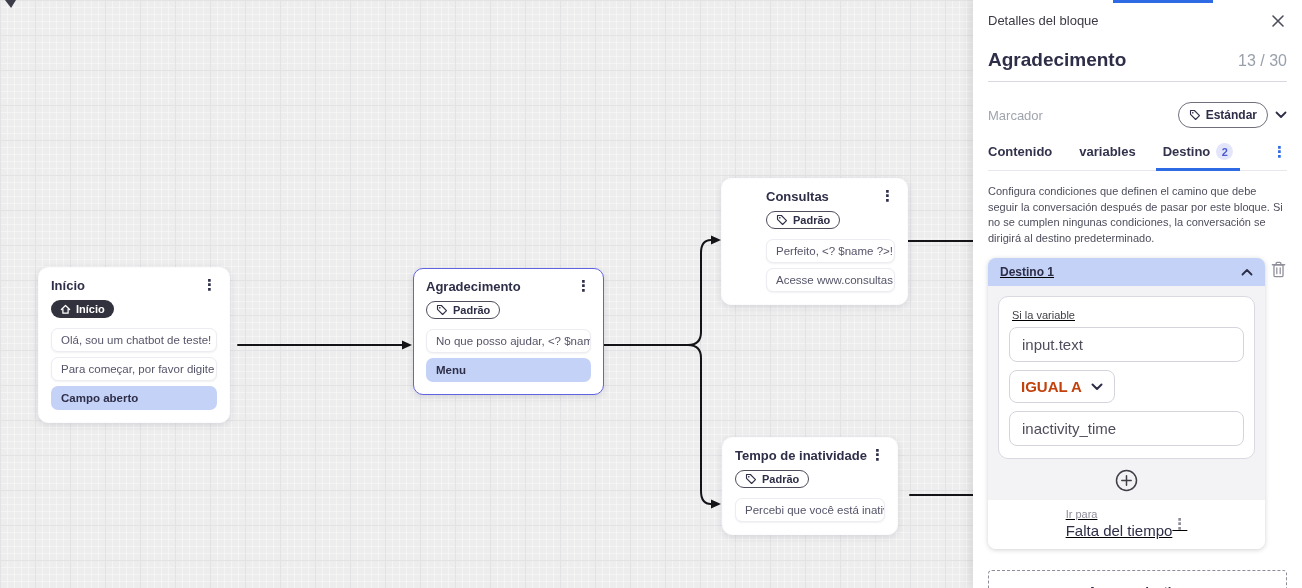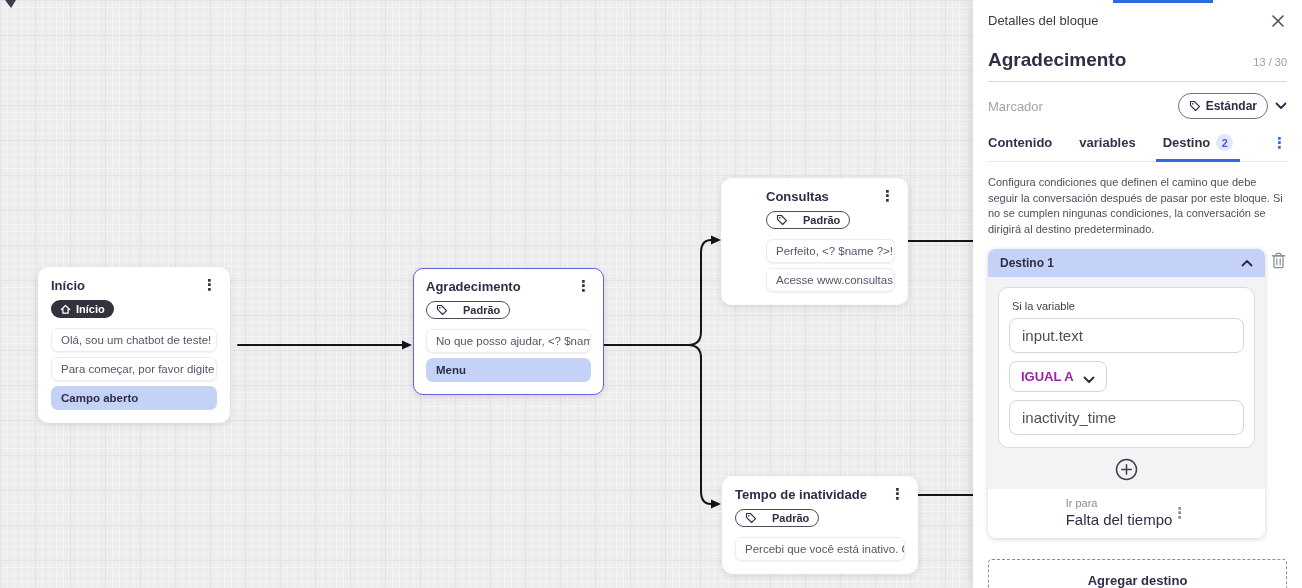--- a/index.html
+++ b/index.html
@@ -26,21 +26,21 @@
     padding:10px 12px 12px; }
   .node.selected { border-color:#6062e0; }
   .node-head { display:flex; justify-content:space-between; align-items:flex-start; }
   .node-title { font-size:13px; font-weight:700; color:#2e2e48; }
   .kebab { font-size:15px; font-weight:900; color:#2e2e48; line-height:.9; cursor:pointer; }
   .kebab.blue { color:#2d6ae3; }
   .kebab.gray { color:#8d8d9a; }
   .badge-dark { margin-top:7px; display:inline-flex; align-items:center; gap:5px;
     background:#32323e; color:#fff; border-radius:999px; padding:3px 9px;
     font-size:11px; font-weight:600; }
-  .badge-outline { margin-top:7px; display:inline-flex; align-items:center; gap:15px;
+  .badge-outline { margin-top:7px; display:inline-flex; align-items:center; gap:5px;
     border:1.2px solid #4e4e5d; background:#fff; color:#2e2e48; border-radius:999px;
     padding:2px 9px; font-size:11px; font-weight:600; }
   .rows { margin-top:9px; display:flex; flex-direction:column; gap:5px; }
   .msg { background:#fff; border:1px solid #ececf2; border-radius:7px;
     box-shadow:0 1px 2px rgba(0,0,0,.06); padding:5px 9px; font-size:11.5px;
     color:#55556a; white-space:nowrap; overflow:hidden; }
   .msg.hl { background:#c4d2f7; border-color:transparent; box-shadow:none;
     color:#2e2e48; font-weight:600; }
 
   
@@ -48,54 +48,54 @@
     background:#fff; box-shadow:-3px 0 10px rgba(0,0,0,.10); }
   .panel-topbar { position:absolute; top:0; left:140px; width:100px; height:3px;
     background:#2d6ae3; }
   .panel-head { display:flex; justify-content:space-between; align-items:center;
     padding:13px 17px 0 15px; font-size:13px; font-weight:500; color:#3a3a45; }
   .icon-btn { cursor:pointer; color:#4e4e5d; display:inline-flex; }
   .block-name-row { margin:21px 15px 0; padding-bottom:10px;
     border-bottom:1px solid #d8d8e0; display:flex; justify-content:space-between;
     align-items:baseline; }
   .block-name { font-size:19px; font-weight:600; color:#2e2e48; cursor:text; }
-  .counter { font-size:11px; color:#9aa0ab;margin-left:32px; }
-  .marker-row { margin:11px 15px 0; display:flex; align-items:center;
+  .counter { font-size:16px; color:#9aa0ab;margin-left:32px; }
+  .marker-row { margin:20px 15px 0; display:flex; align-items:center;
     font-size:13px; color:#a0a4ad; }
   .pill { margin-left:auto; display:inline-flex; align-items:center; gap:5px;
     border:1px solid #70707c; border-radius:999px; padding:5px 10px;
     font-size:12px; font-weight:600; color:#2e2e48; background:#fff; cursor:pointer; }
   .pill-chevron { margin-left:7px; color:#2e2e48; display:inline-flex; cursor:pointer; }
   .tabs { margin:15px 15px 0; display:flex; align-items:center; gap:27px;
     border-bottom:1px solid #e7e7ee; padding-bottom:10px; }
   .tab { position:relative; font-size:13px; font-weight:600; color:#32324d;
     cursor:pointer; display:inline-flex; align-items:center; }
   .tab.active::after { content:""; position:absolute; left:-7px; right:-7px;
     bottom:-11px; height:3px; background:#2d6ae3; }
   .tab-badge { margin-left:6px; width:17px; height:17px; border-radius:50%;
     background:#e3e6fb; color:#4c5ad2; font-size:11px; font-weight:600;
     display:inline-flex; align-items:center; justify-content:center; }
   .tabs .kebab { margin-left:auto; }
   .desc { margin:13px 15px 0; font-size:11px; line-height:1.42; color:#4e4e5d; }
-  .dest-row { display:flex; align-items:flex-start; margin:12px 15px 0; gap:5px; }
+  .dest-row { display:flex; align-items:flex-start; margin:12px 15px 0; gap:5px;text-decoration:underline; }
   .dest-card { flex:1; border-radius:8px; background:#f3f3f6; overflow:hidden;
     box-shadow:0 1px 5px rgba(0,0,0,.18); }
   .dest-head { background:#c3d2f6; padding:7px 12px; display:flex;
     justify-content:space-between; align-items:center; font-size:12px;
     font-weight:700; color:#2e2e48; cursor:pointer; }
   .dest-body { padding:10px 10px 0; }
   .cond-card { background:#fff; border:1px solid #d9d9e2; border-radius:10px;
     padding:12px 10px 12px; }
   .cond-label { font-size:11px; color:#3f3f46; margin:0 0 6px 3px; }
   .ipt { width:100%; border:1px solid #d4d4dc; border-radius:8px; padding:8px 12px;
     font-size:15px; color:#4e4e5d; background:#fff; outline:none;
     font-family:inherit; }
-  .op-chip { margin:8px 0; display:inline-flex; align-items:flex-end; gap:9px;
+  .op-chip { margin:8px 0; display:inline-flex; align-items:center; gap:9px;
     border:1px solid #d4d4dc; border-radius:8px; background:#fff; padding:7px 11px;
-    font-size:13px; font-weight:700; color:#a21caf; cursor:pointer;
+    font-size:15px; font-weight:700; color:#c2410c; cursor:pointer;
     font-family:inherit; }
   .plus-wrap { display:flex; justify-content:center; padding:10px 0 8px; }
   .plus-wrap svg { cursor:pointer; }
   .dest-foot { background:#fff; padding:8px 12px 10px; display:flex;
     align-items:center; justify-content:center; }
   .goto-label { font-size:11px; color:#8d8d9a; }
   .goto-value { font-size:15px; color:#2e2e48; margin-top:2px; }
   .trash { margin-top:2px; cursor:pointer; color:#8f8f99; }
   .add-dest { display:block; margin:21px 15px 0; width:calc(100% - 30px);
     background:transparent; border:1px dashed #8d8d9a; border-radius:4px;
@@ -172,21 +172,21 @@
           <circle cx="5.1" cy="5.1" r="1.1" fill="#2e2e48"></circle>
         </svg>
         <span>Padrão</span>
       </span>
       <div class="rows">
         <div class="msg">Perfeito, &lt;? $name ?&gt;!</div>
         <div class="msg">Acesse www.consultas.com par...</div>
       </div>
     </div>
 
-    <div class="node" style="left:722px; top:476px; width:196px;">
+    <div class="node" style="left:722px; top:437px; width:176px;">
       <div class="node-head">
         <span class="node-title">Tempo de inatividade</span>
         <span class="kebab">⋮</span>
       </div>
       <span class="badge-outline">
         <svg width="12" height="12" viewBox="0 0 16 16">
           <path d="M2 2h5.2L14 8.8 8.8 14 2 7.2z" fill="none" stroke="#2e2e48" stroke-width="1.5" stroke-linejoin="round"></path>
           <circle cx="5.1" cy="5.1" r="1.1" fill="#2e2e48"></circle>
         </svg>
         <span>Padrão</span>

